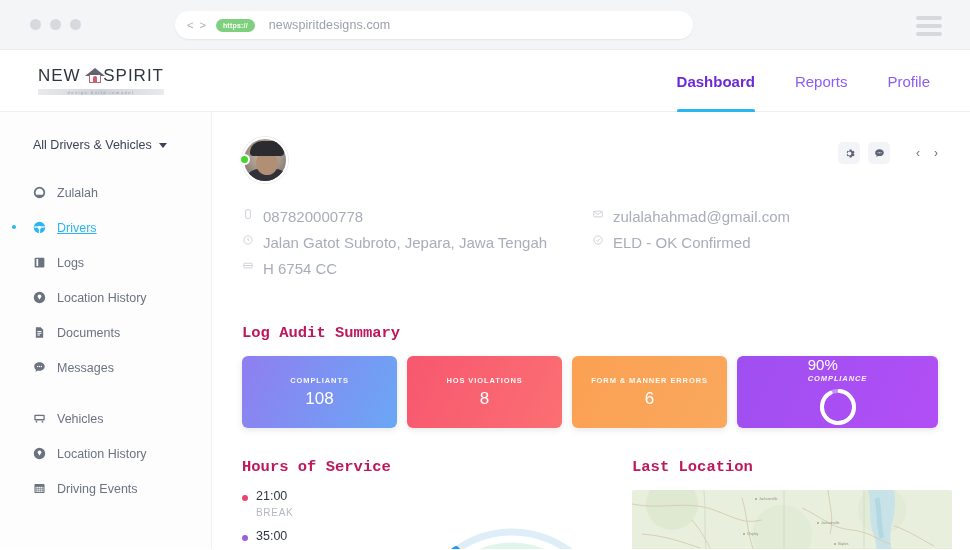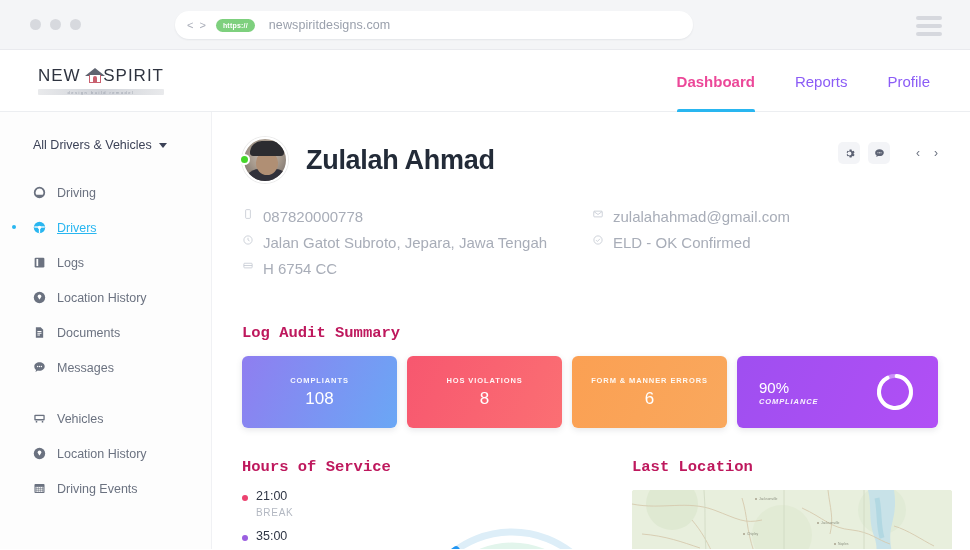--- a/index.html
+++ b/index.html
@@ -70,21 +70,21 @@
     background:#c9606f; border-radius:2px 2px 0 0;
   }
   .logo-rule { margin-top: 3px; height: 6px; background: linear-gradient(90deg,#e9eaec,#cfd2d8,#e9eaec); border-radius:1px; }
   .logo-tag { font-size: 4px; color: #9aa0ac; text-align: center; letter-spacing: 1.5px; margin-top: -5px; position: relative; }
 
   .top-nav { position: absolute; right: 40px; top: 0; height: 62px; display: flex; align-items: center; gap: 40px; }
   .top-nav a {
     font-size: 15px; color: #8b5cf6; text-decoration: none;
     position: relative; height: 62px; display:flex; align-items:center;
   }
-  .top-nav a.active { color: #ec4899; font-weight: 700; }
+  .top-nav a.active { color: #6d28d9; font-weight: 700; }
   .top-nav a.active:after {
     content:""; position:absolute; left:0; right:0; bottom:0;
     height: 3px; background: #29b6f0; border-radius: 2px 2px 0 0;
   }
 
   
   .body-wrap { display: flex; height: 437px; }
 
   
   .sidebar {
@@ -159,21 +159,21 @@
     height: 72px; border-radius: 6px; position: relative;
     color: #fff; display: flex; flex-direction: column;
     align-items: center; justify-content: center;
     box-shadow: 0 2px 6px rgba(60,66,87,.13);
   }
   .card.c1 { flex: 0 0 155px; background: linear-gradient(115deg,#8f7ef0 0%,#6aa7f5 100%); }
   .card.c2 { flex: 0 0 155px; background: linear-gradient(115deg,#f7576f 0%,#fb6f73 100%); }
   .card.c3 { flex: 0 0 155px; background: linear-gradient(115deg,#fba053 0%,#f9a85d 100%); }
   .card.c4 {
     flex: 1; background: linear-gradient(115deg,#9f4ff0 0%,#b14ff5 100%);
-    flex-direction: row; align-items: center; justify-content: space-between;
+    flex-direction: column; align-items: center; justify-content: space-between;
     padding: 0 22px;
   }
   .card-label { font-size: 7.5px; letter-spacing: .9px; font-weight: 700; text-transform: uppercase; opacity: .93; }
   .card-value { font-size: 17px; margin-top: 4px; font-weight: 400; }
   .c4 .pct { font-size: 15px; font-weight: 500; }
   .c4 .sub { font-size: 7.5px; letter-spacing: .9px; font-weight: 700; margin-top: 1px; opacity:.93;font-style:italic; }
   .ring { width: 42px; height: 42px; }
 
   .bottom-row { margin-top: 30px; display: flex; gap: 0; }
   .hos-col { flex: 0 0 390px; position: relative; }
@@ -249,21 +249,21 @@
       </div>
 
       <div class="nav-group">
         <div class="nav-item">
           <span class="nav-ico">
             <svg width="13" height="13" viewBox="0 0 16 16">
                 <path d="M8 1a7 7 0 100 14A7 7 0 008 1zm0 2.2a4.8 4.8 0 013.9 7.6H4.1A4.8 4.8 0 018 3.2z" fill="#6b7280"></path>
                 <path d="M10.5 5.4L7.6 8.1l.9.9 2.8-2.8z" fill="#fff"></path>
               </svg>
           </span>
-          <span>Driving</span>
+          <span>Zulalah</span>
         </div>
         <div class="nav-item active">
           <span class="nav-ico">
             <svg width="13" height="13" viewBox="0 0 16 16">
                 <circle cx="8" cy="8" r="7" fill="#29b6f0"></circle>
                 <circle cx="8" cy="8" r="2.1" fill="#fff"></circle>
                 <path d="M1.6 6.6h12.8v1.6H1.6z" fill="#fff"></path>
                 <path d="M7.2 9.6h1.6V15H7.2z" fill="#fff"></path>
               </svg>
           </span>
@@ -351,21 +351,20 @@
 
       <div class="profile-head">
         <div class="avatar-wrap">
           <div class="avatar">
             <span class="shirt"></span>
               <span class="face"></span>
               <span class="cap"></span>
           </div>
           <span class="status-dot"></span>
         </div>
-        <div class="profile-name">Zulalah Ahmad</div>
 
         <div class="head-actions">
           <div class="icon-btns">
             <div class="icon-btn">
               <svg width="11" height="11" viewBox="0 0 16 16">
                   <path d="M8 5.2a2.8 2.8 0 100 5.6 2.8 2.8 0 000-5.6zm6.1 3.6l1.3 1-1.3 2.3-1.6-.5a5.6 5.6 0 01-1.2.7l-.3 1.6H8.2l-.3-1.6a5.6 5.6 0 01-1.2-.7l-1.6.5-1.3-2.3 1.3-1a5.8 5.8 0 010-1.4l-1.3-1L5.1 4.1l1.6.5a5.6 5.6 0 011.2-.7l.3-1.6h2.8l.3 1.6c.4.2.8.4 1.2.7l1.6-.5 1.3 2.3-1.3 1a5.8 5.8 0 010 1.4z" fill="#5d6374"></path>
                 </svg>
             </div>
             <div class="icon-btn">
               <svg width="11" height="11" viewBox="0 0 16 16">

